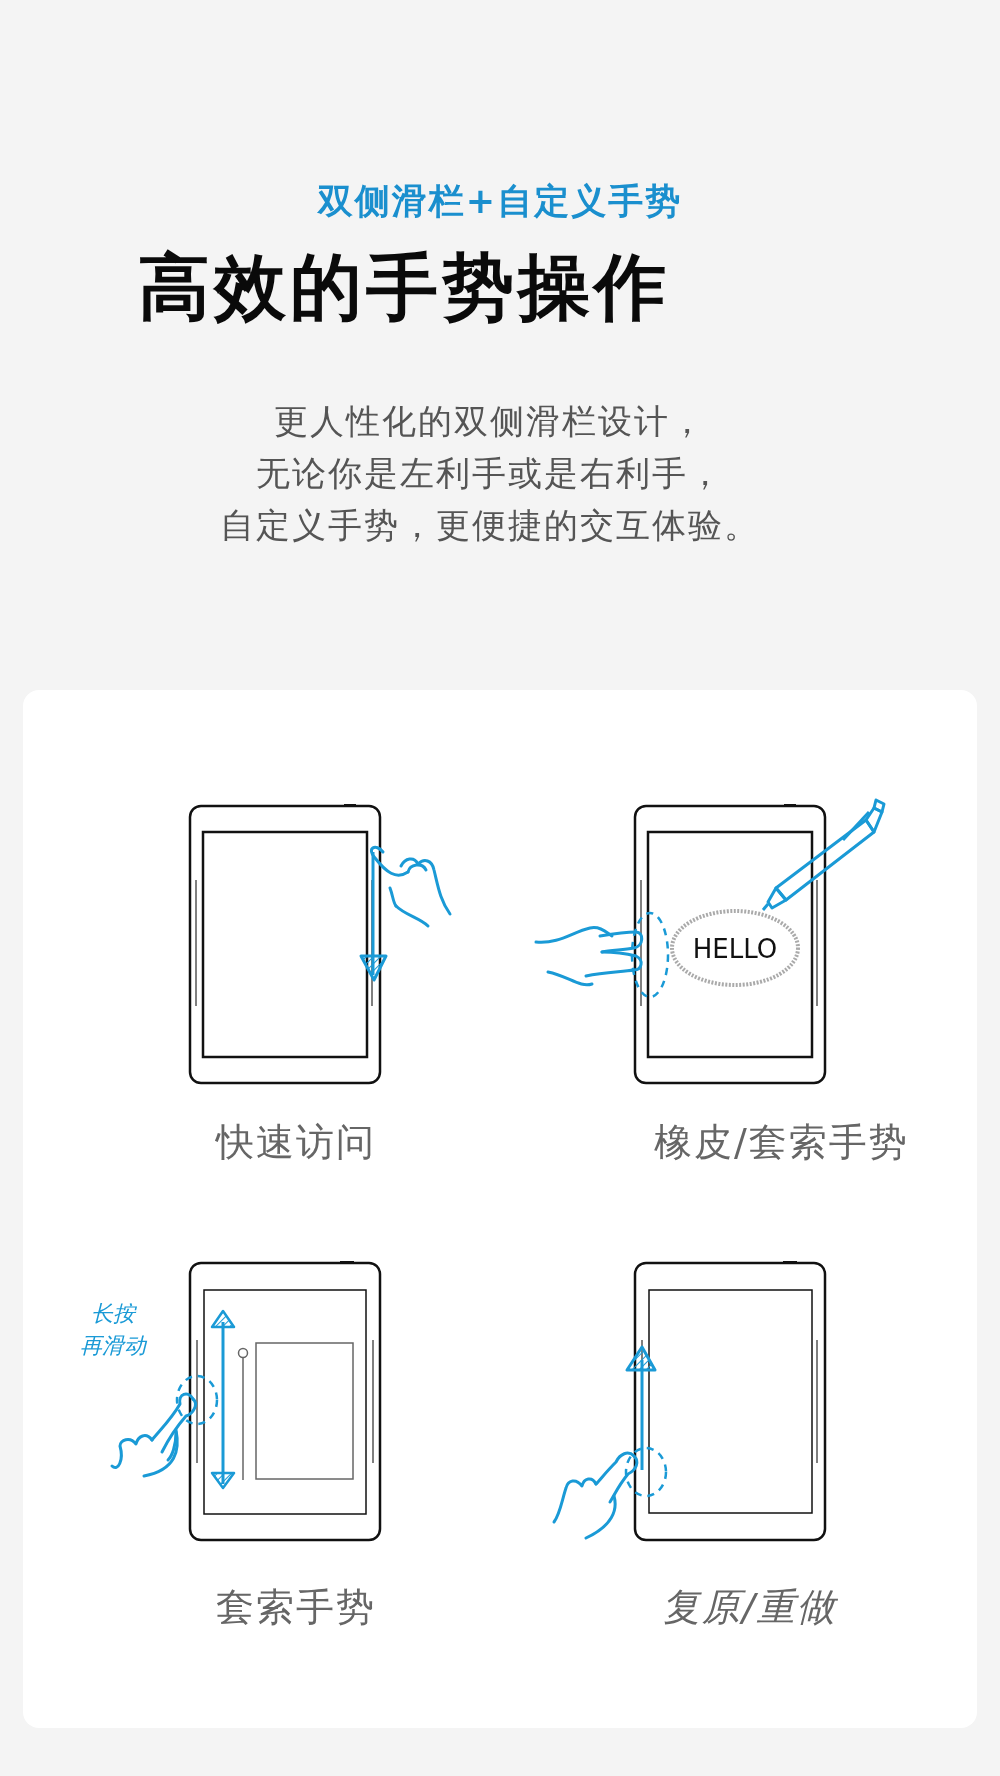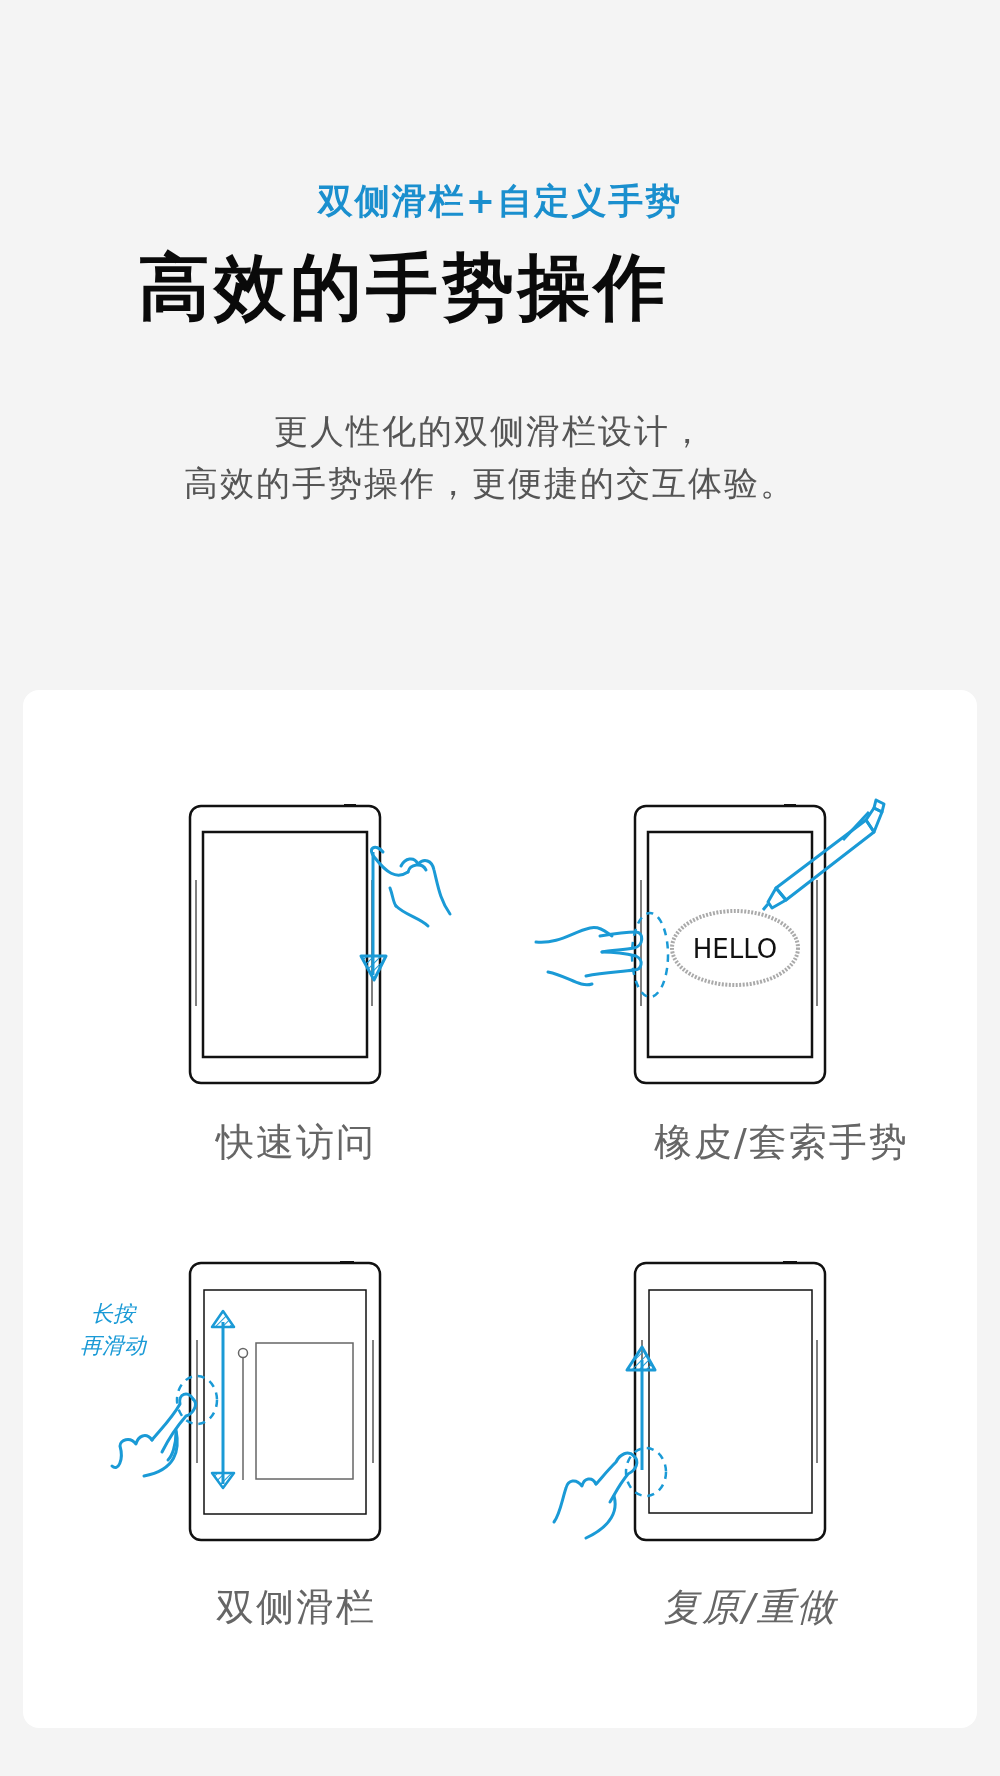--- a/index.html
+++ b/index.html
@@ -18,21 +18,21 @@
     letter-spacing: 2px;
   }
   .title {
     position: absolute; left: 0; top: 240px; width: 808px;
     text-align: center;
     font-size: 72px; font-weight: bold;
     color: #0a0a0a;
     letter-spacing: 4px;
   }
   .desc {
-    position: absolute; left: 0; top: 405px; width: 980px;
+    position: absolute; left: 0; top: 395px; width: 980px;
     text-align: center;
     font-size: 34px;
     line-height: 52px;
     color: #555555;
     letter-spacing: 2px;
   }
   .desc div { white-space: nowrap; }
   .card {
     position: absolute; left: 23px; top: 690px;
     width: 954px; height: 1038px;
@@ -61,21 +61,22 @@
     text-align: center;
   }
 </style>
 </head>
 <body>
 
 <div class="subtitle">双侧滑栏+自定义手势</div>
 <div class="title">高效的手势操作</div>
 <div class="desc">
   <div>更人性化的双侧滑栏设计，</div>
-  <div>高效的手势操作，更便捷的交互体验。</div>
+  <div>无论你是左利手或是右利手，</div>
+  <div>自定义手势，更便捷的交互体验。</div>
 </div>
 
 <div class="card"></div>
 
 <svg class="illus" viewBox="0 0 1000 1776" xmlns="http://www.w3.org/2000/svg">
   <defs>
     <pattern id="hatch" width="5" height="5" patternUnits="userSpaceOnUse" patternTransform="rotate(45)">
       <line x1="0" y1="0" x2="0" y2="5" stroke="#1a9ad6" stroke-width="2"></line>
     </pattern>
   </defs>
@@ -179,14 +180,14 @@
   </g>
 </svg>
 
 <div class="note">
   <div>长按</div>
   <div>再滑动</div>
 </div>
 
 <div class="caption" style="left:216px; top:1117px;">快速访问</div>
 <div class="caption" style="left:610px; top:1117px;margin-left:44px;">橡皮/套索手势</div>
-<div class="caption" style="left:216px; top:1582px;">双侧滑栏</div>
+<div class="caption" style="left:216px; top:1582px;">套索手势</div>
 <div class="caption" style="left:662px; top:1582px;font-style:italic;">复原/重做</div>
 
 </body></html>

